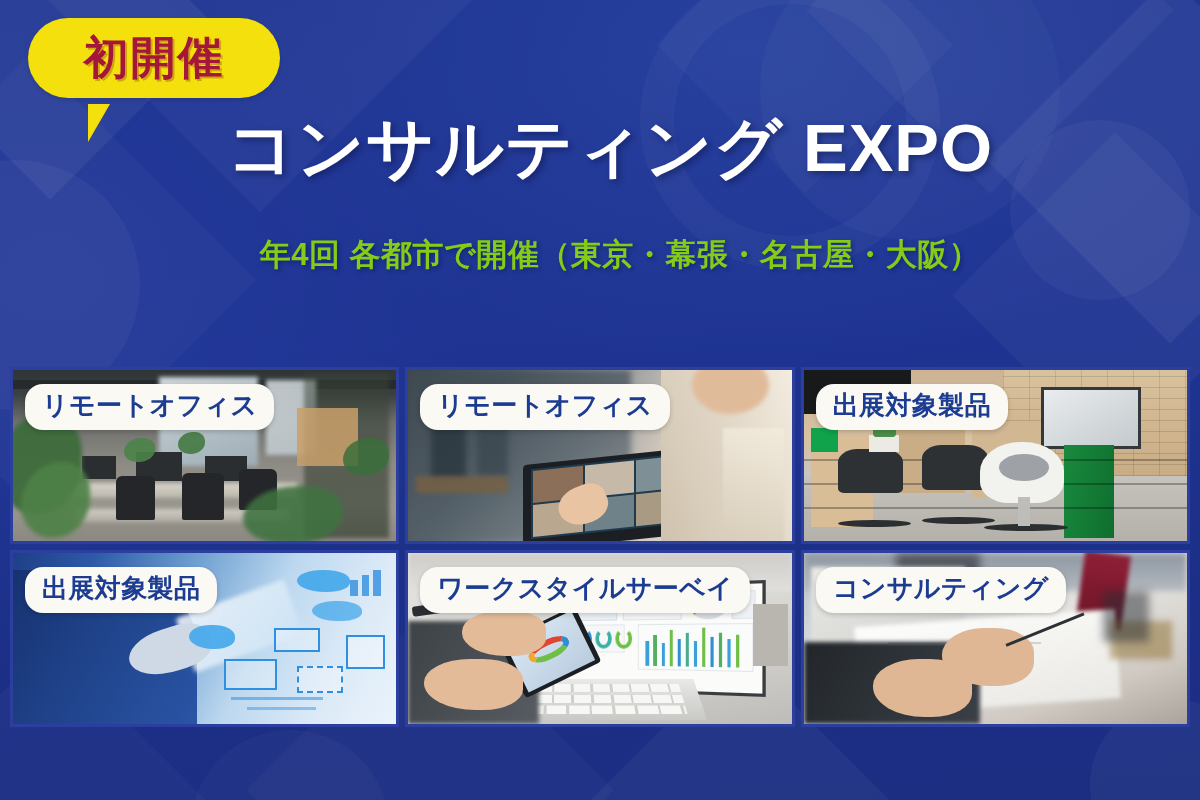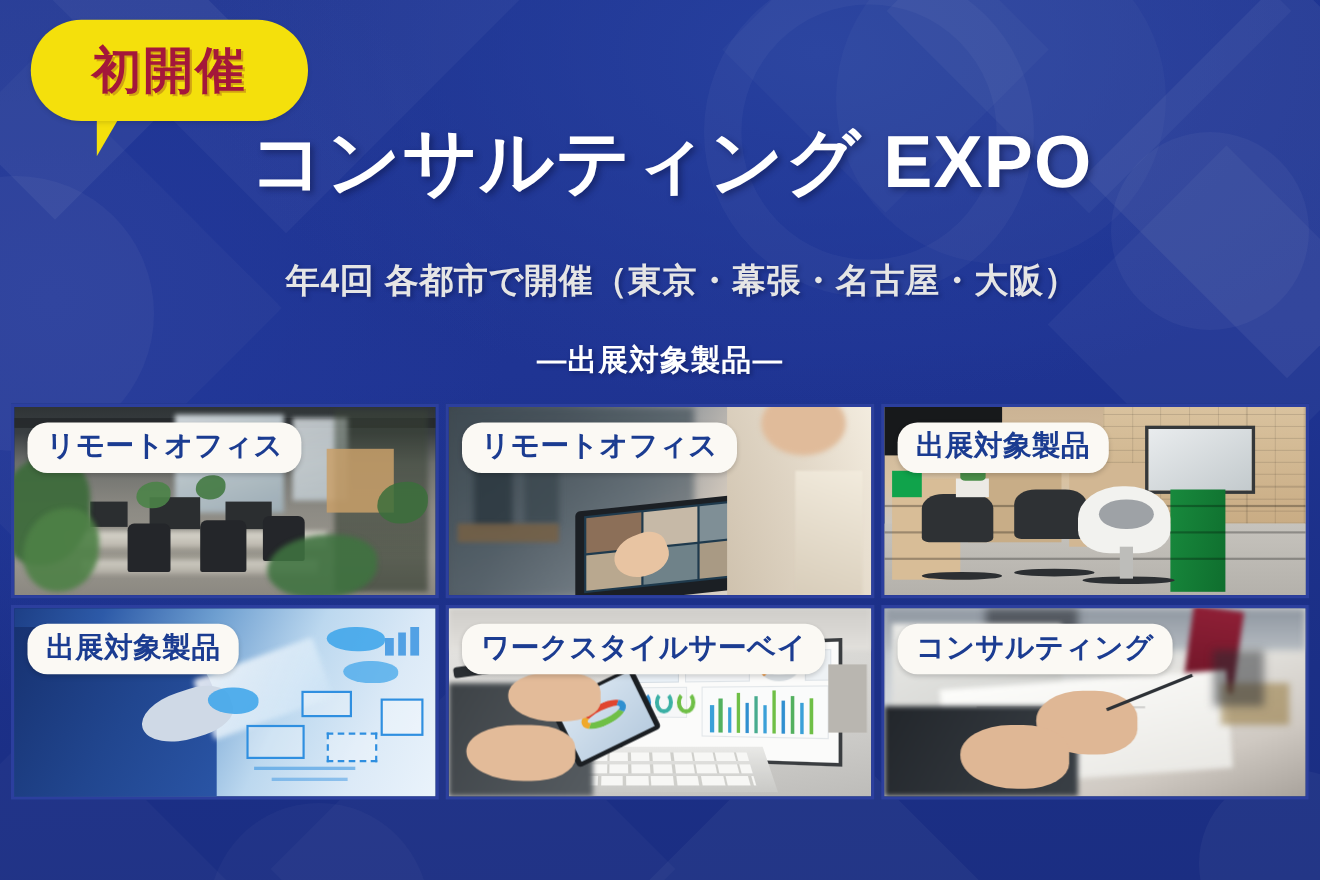--- a/index.html
+++ b/index.html
@@ -37,21 +37,21 @@
   .circ.faint{ background:rgba(255,255,255,.026); }
   .ring{
     position:absolute; border-radius:50%;
     border:34px solid rgba(255,255,255,.035);
     background:transparent;
   }
 
   
   .bubble{
     position:absolute; left:28px; top:18px;
-    width:252px; height:92px;
+    width:252px; height:80px;
     background:#f4e00c;
     border-radius:46px;
     z-index:6;
     box-shadow:0 2px 5px rgba(0,0,0,.12);
   }
   .bubble-tail{
     position:absolute; left:88px; top:104px;
     width:0; height:0;
     border-left:22px solid #f4e00c;
     border-right:14px solid transparent;
@@ -79,21 +79,21 @@
     line-height:1.08;
     padding-left:20px;
     text-shadow:3px 3px 6px rgba(8,16,60,.45);
     white-space:nowrap;
     z-index:6;
   }
 
   .subtitle{
     position:absolute; left:0; right:0; top:238px;
     text-align:center;
-    color:#e5e5e5;
+    color:#84cc16;
     font-size:31px; font-weight:bold;
     letter-spacing:.5px;
     line-height:1.1;
     text-shadow:2px 2px 4px rgba(8,16,60,.4);
     white-space:nowrap;
     z-index:6;
     padding-left:40px;
   }
 
   .section-label{
@@ -300,21 +300,20 @@
 
   <div class="bubble-tail"></div>
   <div class="bubble">
     <div class="bubble-text">初開催</div>
   </div>
 
   <div class="title">コンサルティング EXPO</div>
 
   <div class="subtitle">年4回 各都市で開催（東京・幕張・名古屋・大阪）</div>
 
-  <div class="section-label">―出展対象製品―</div>
 
   <div class="grid">
 
     <div class="card">
       <div class="card-photo">
         <div class="ph p1"></div>
         <div class="ph p1-beam"></div>
         <div class="ph p1-win blur-soft"></div>
         <div class="ph p1-win2 blur-soft"></div>
         <div class="ph p1-shelf blur-soft"></div>

